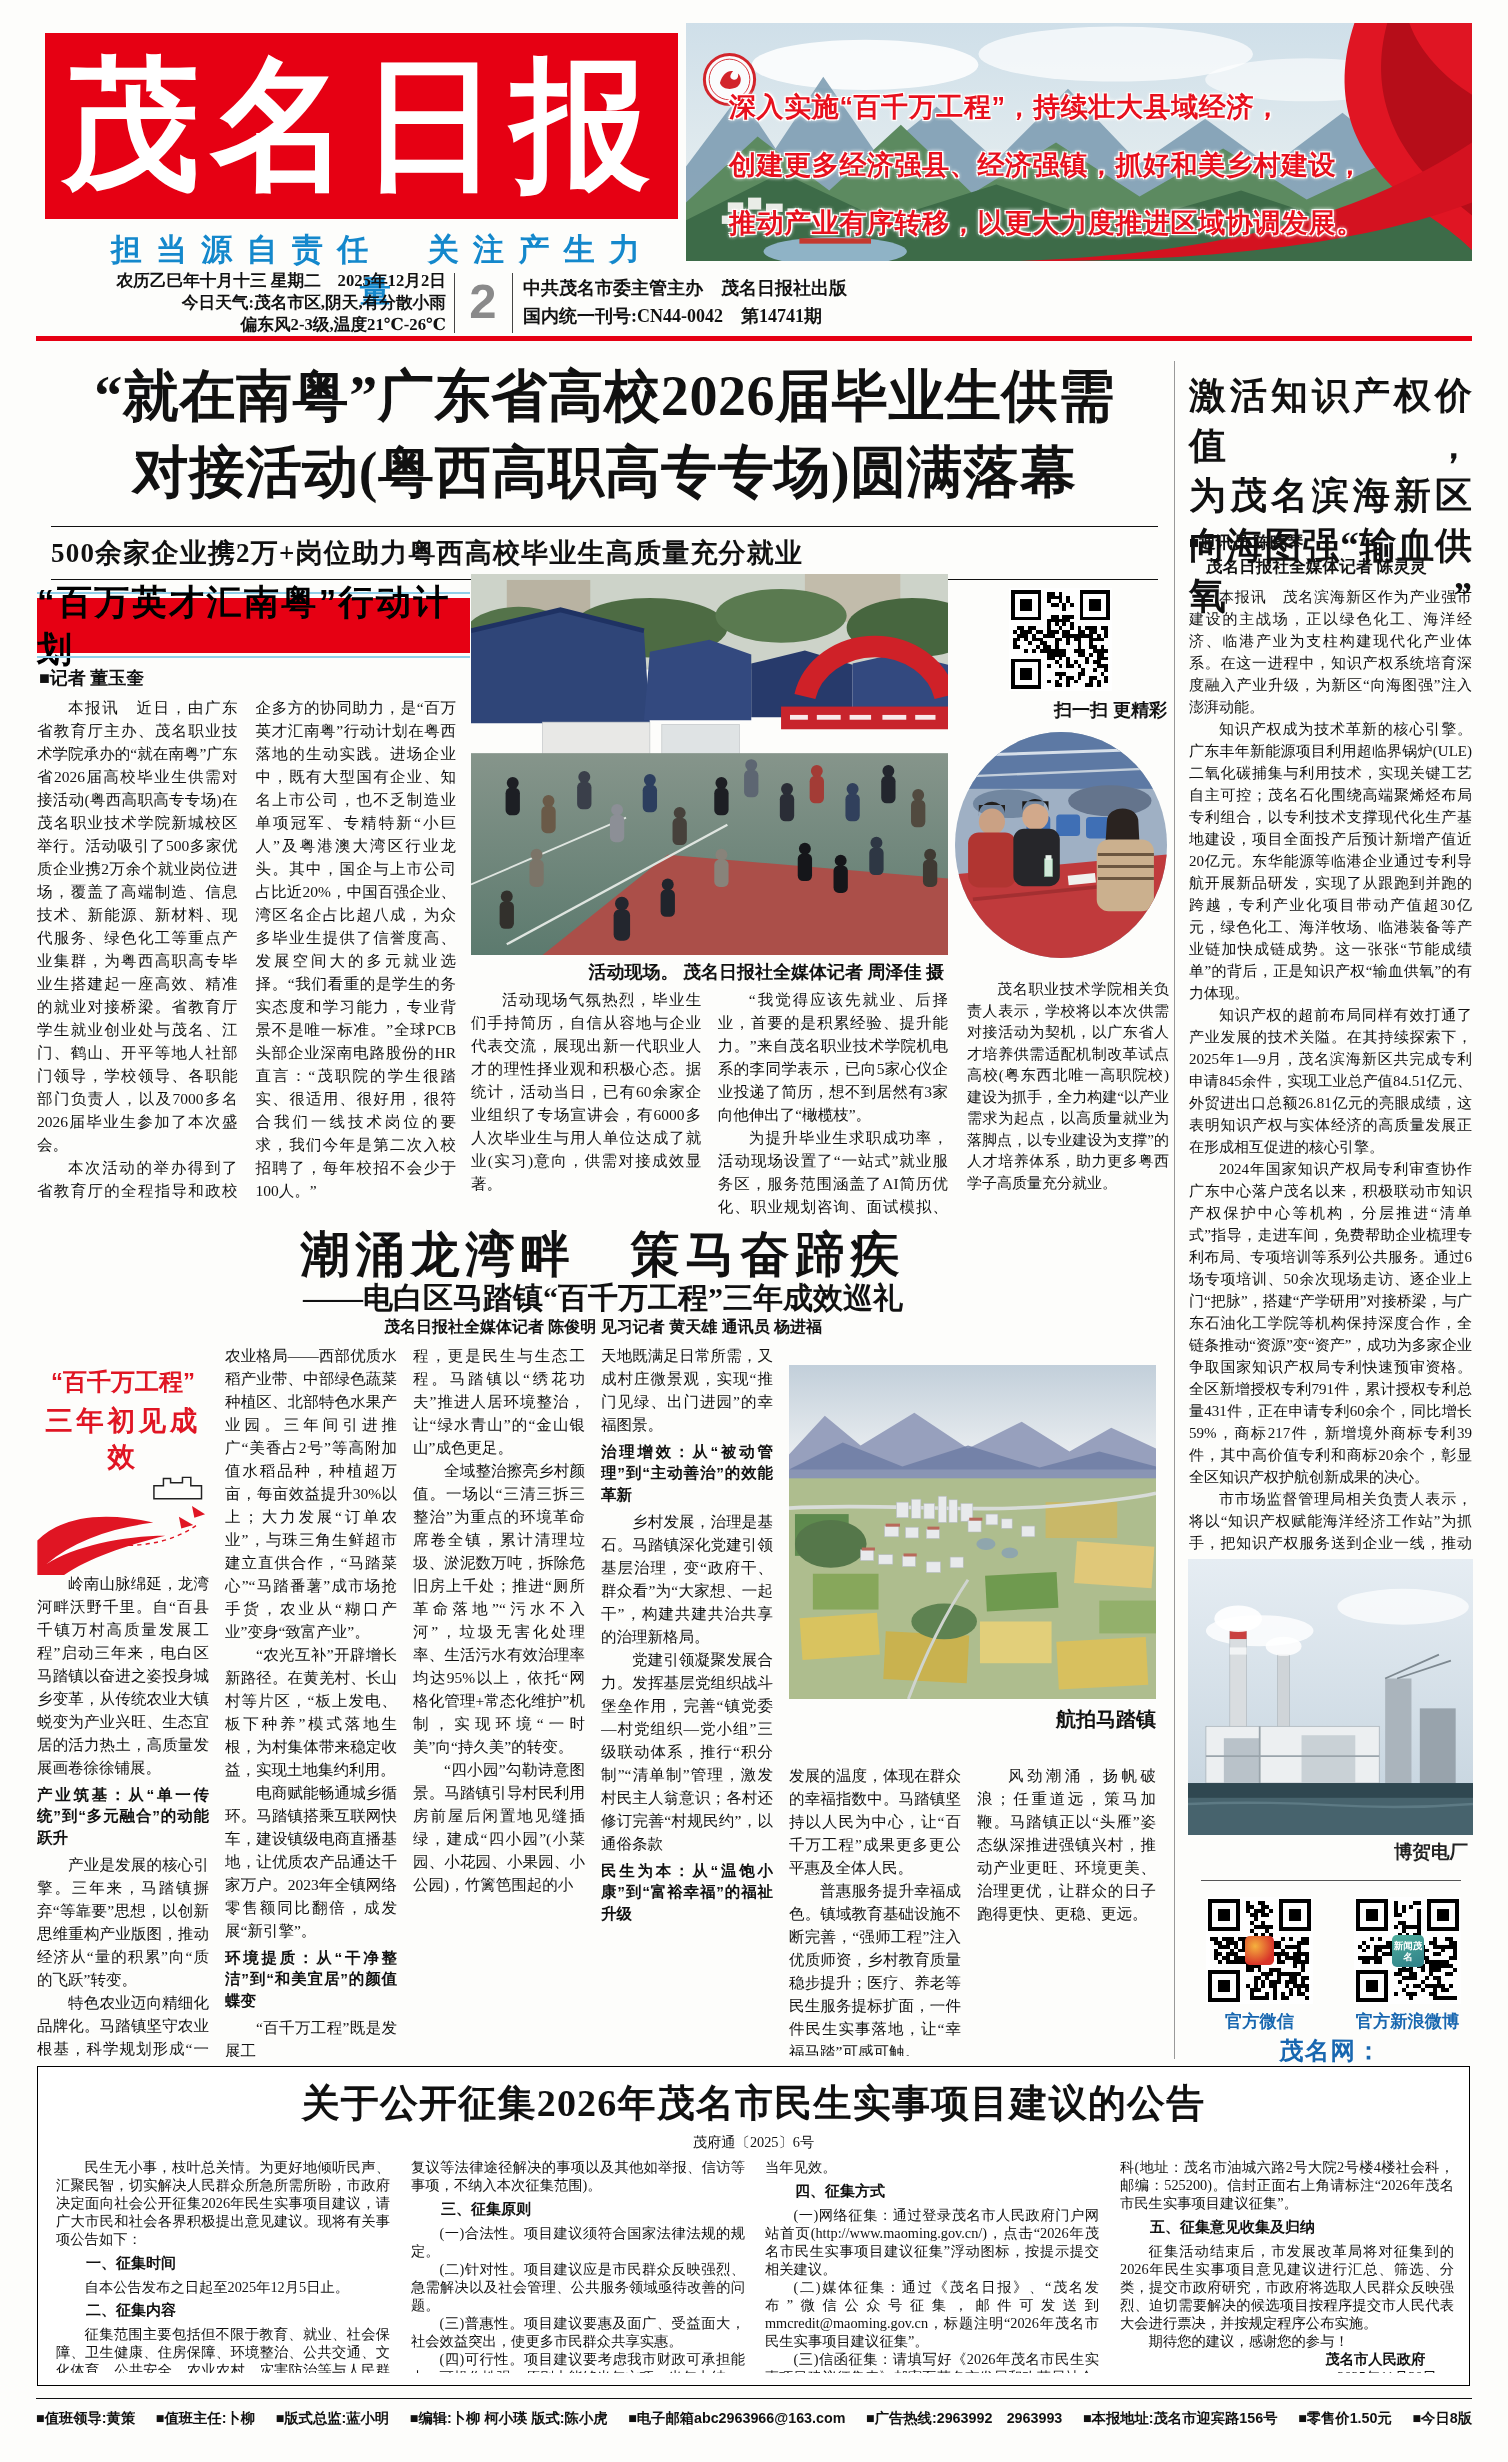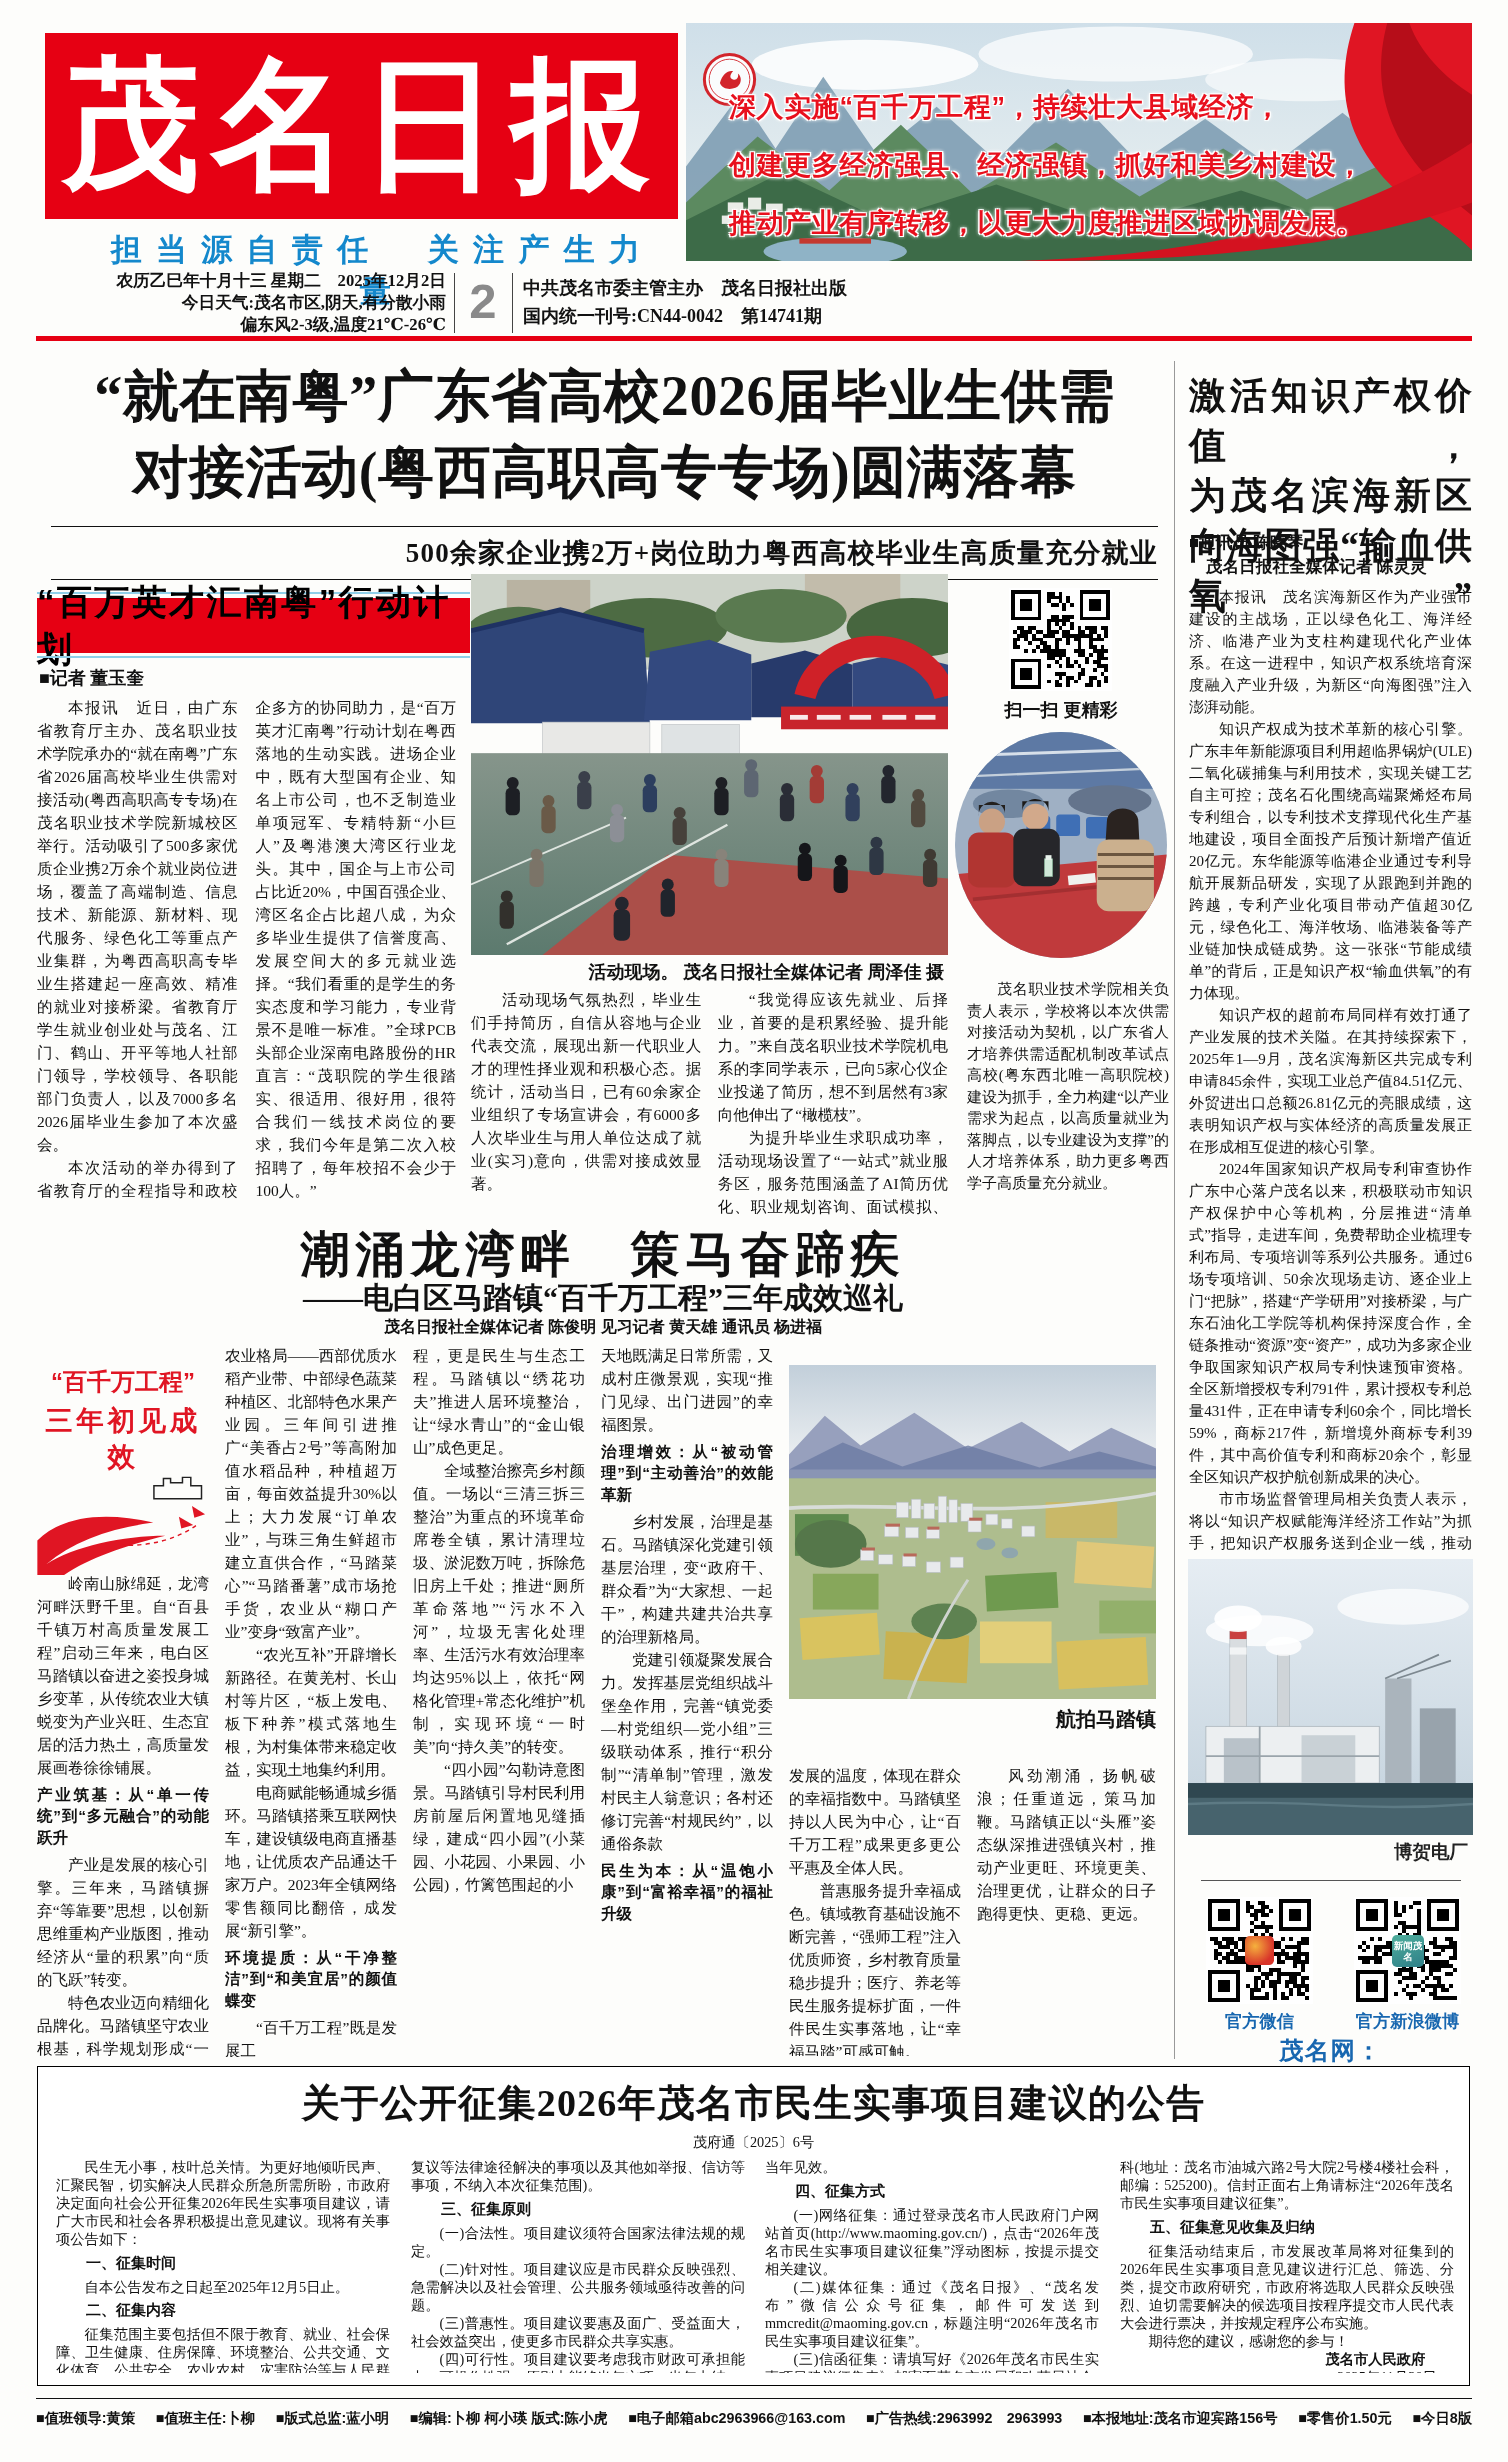--- a/index.html
+++ b/index.html
@@ -23,21 +23,21 @@
   
   .banner-photo{overflow:hidden;}
   .banner-text{position:absolute;left:43px;top:55px;width:686px;color:#e8101d;
         font-family:"Liberation Sans",sans-serif;font-weight:900;font-size:27px;line-height:58px;
         letter-spacing:0.6px;
         text-shadow:0 0 4.2px #fff,0 0 4.2px #fff,1.2px 1.2px 0 #fff,-1.2px -1.2px 0 #fff,1.2px -1.2px 0 #fff,-1.2px 1.2px 0 #fff;}
 
   
   .h-main{font-weight:900;text-align:center;font-size:56px;line-height:76px;letter-spacing:0.6px;}
   .deck-box{border-top:1.8px solid #111;border-bottom:1.8px solid #111;padding:7.8px 0;
-        font-size:27px;font-weight:900;text-align:right;letter-spacing:1.2px;}
+        font-size:27px;font-weight:900;text-align:left;letter-spacing:1.2px;}
 
   
   .body-text{font-size:15.5px;line-height:23px;text-align:justify;overflow:hidden;}
   .body-text>[data-type="p"]{text-indent:2em;margin:0;}
   .body-text>[data-type="c"]{text-indent:0;margin:0;}
   .body-text>[data-type="h"]{text-indent:0;margin:4.8px 0;font-weight:bold;
         font-family:"Liberation Sans",sans-serif;line-height:21.5px;}
   .body-text>[data-type="sign"]{text-indent:0;text-align:right;font-weight:bold;padding-right:2em;margin-top:0;}
   .body-text>[data-type="date"]{text-indent:0;text-align:right;padding-right:1.2em;}
   .cols2{column-count:2;column-gap:18px;}
@@ -880,21 +880,21 @@
         <rect x="19" y="24" width="1" height="1"></rect>
         <rect x="20" y="24" width="1" height="1"></rect>
         <rect x="22" y="24" width="1" height="1"></rect>
         <rect x="0" y="0" width="7" height="7" fill="none" stroke="#000"></rect>
         <rect x="2" y="2" width="3" height="3"></rect>
         <rect x="18" y="0" width="7" height="7" fill="none" stroke="#000"></rect>
         <rect x="20" y="2" width="3" height="3"></rect>
         <rect x="0" y="18" width="7" height="7" fill="none" stroke="#000"></rect>
         <rect x="2" y="20" width="3" height="3"></rect>
       </svg></div>
-  <div class="abs caption" style="left:955px;top:698px;width:212px;text-align:center;font-family:'Liberation Sans',sans-serif;">扫一扫 更精彩</div>
+  <div class="abs caption" style="left:955px;top:698px;width:212px;font-family:'Liberation Sans',sans-serif;">扫一扫 更精彩</div>
   <div class="abs oval" style="left:955px;top:732px;width:212px;height:226px;">
     <svg viewBox="0 0 356 378" width="212" height="226" preserveAspectRatio="none">
       <rect width="356" height="378" fill="#9fb0c4"></rect>
       <rect width="356" height="95" fill="#5d79a4"></rect>
       <line x1="0" y1="40" x2="356" y2="28" stroke="#d7e0ea" stroke-width="5"></line>
       <line x1="0" y1="75" x2="356" y2="60" stroke="#c4cfdb" stroke-width="4"></line>
       <ellipse cx="90" cy="120" rx="60" ry="24" fill="#7287a0"></ellipse>
         <ellipse cx="260" cy="115" rx="70" ry="26" fill="#64748c"></ellipse>
       <g fill="#3f6fb5">
           <rect x="120" y="140" width="40" height="36" rx="6"></rect>

